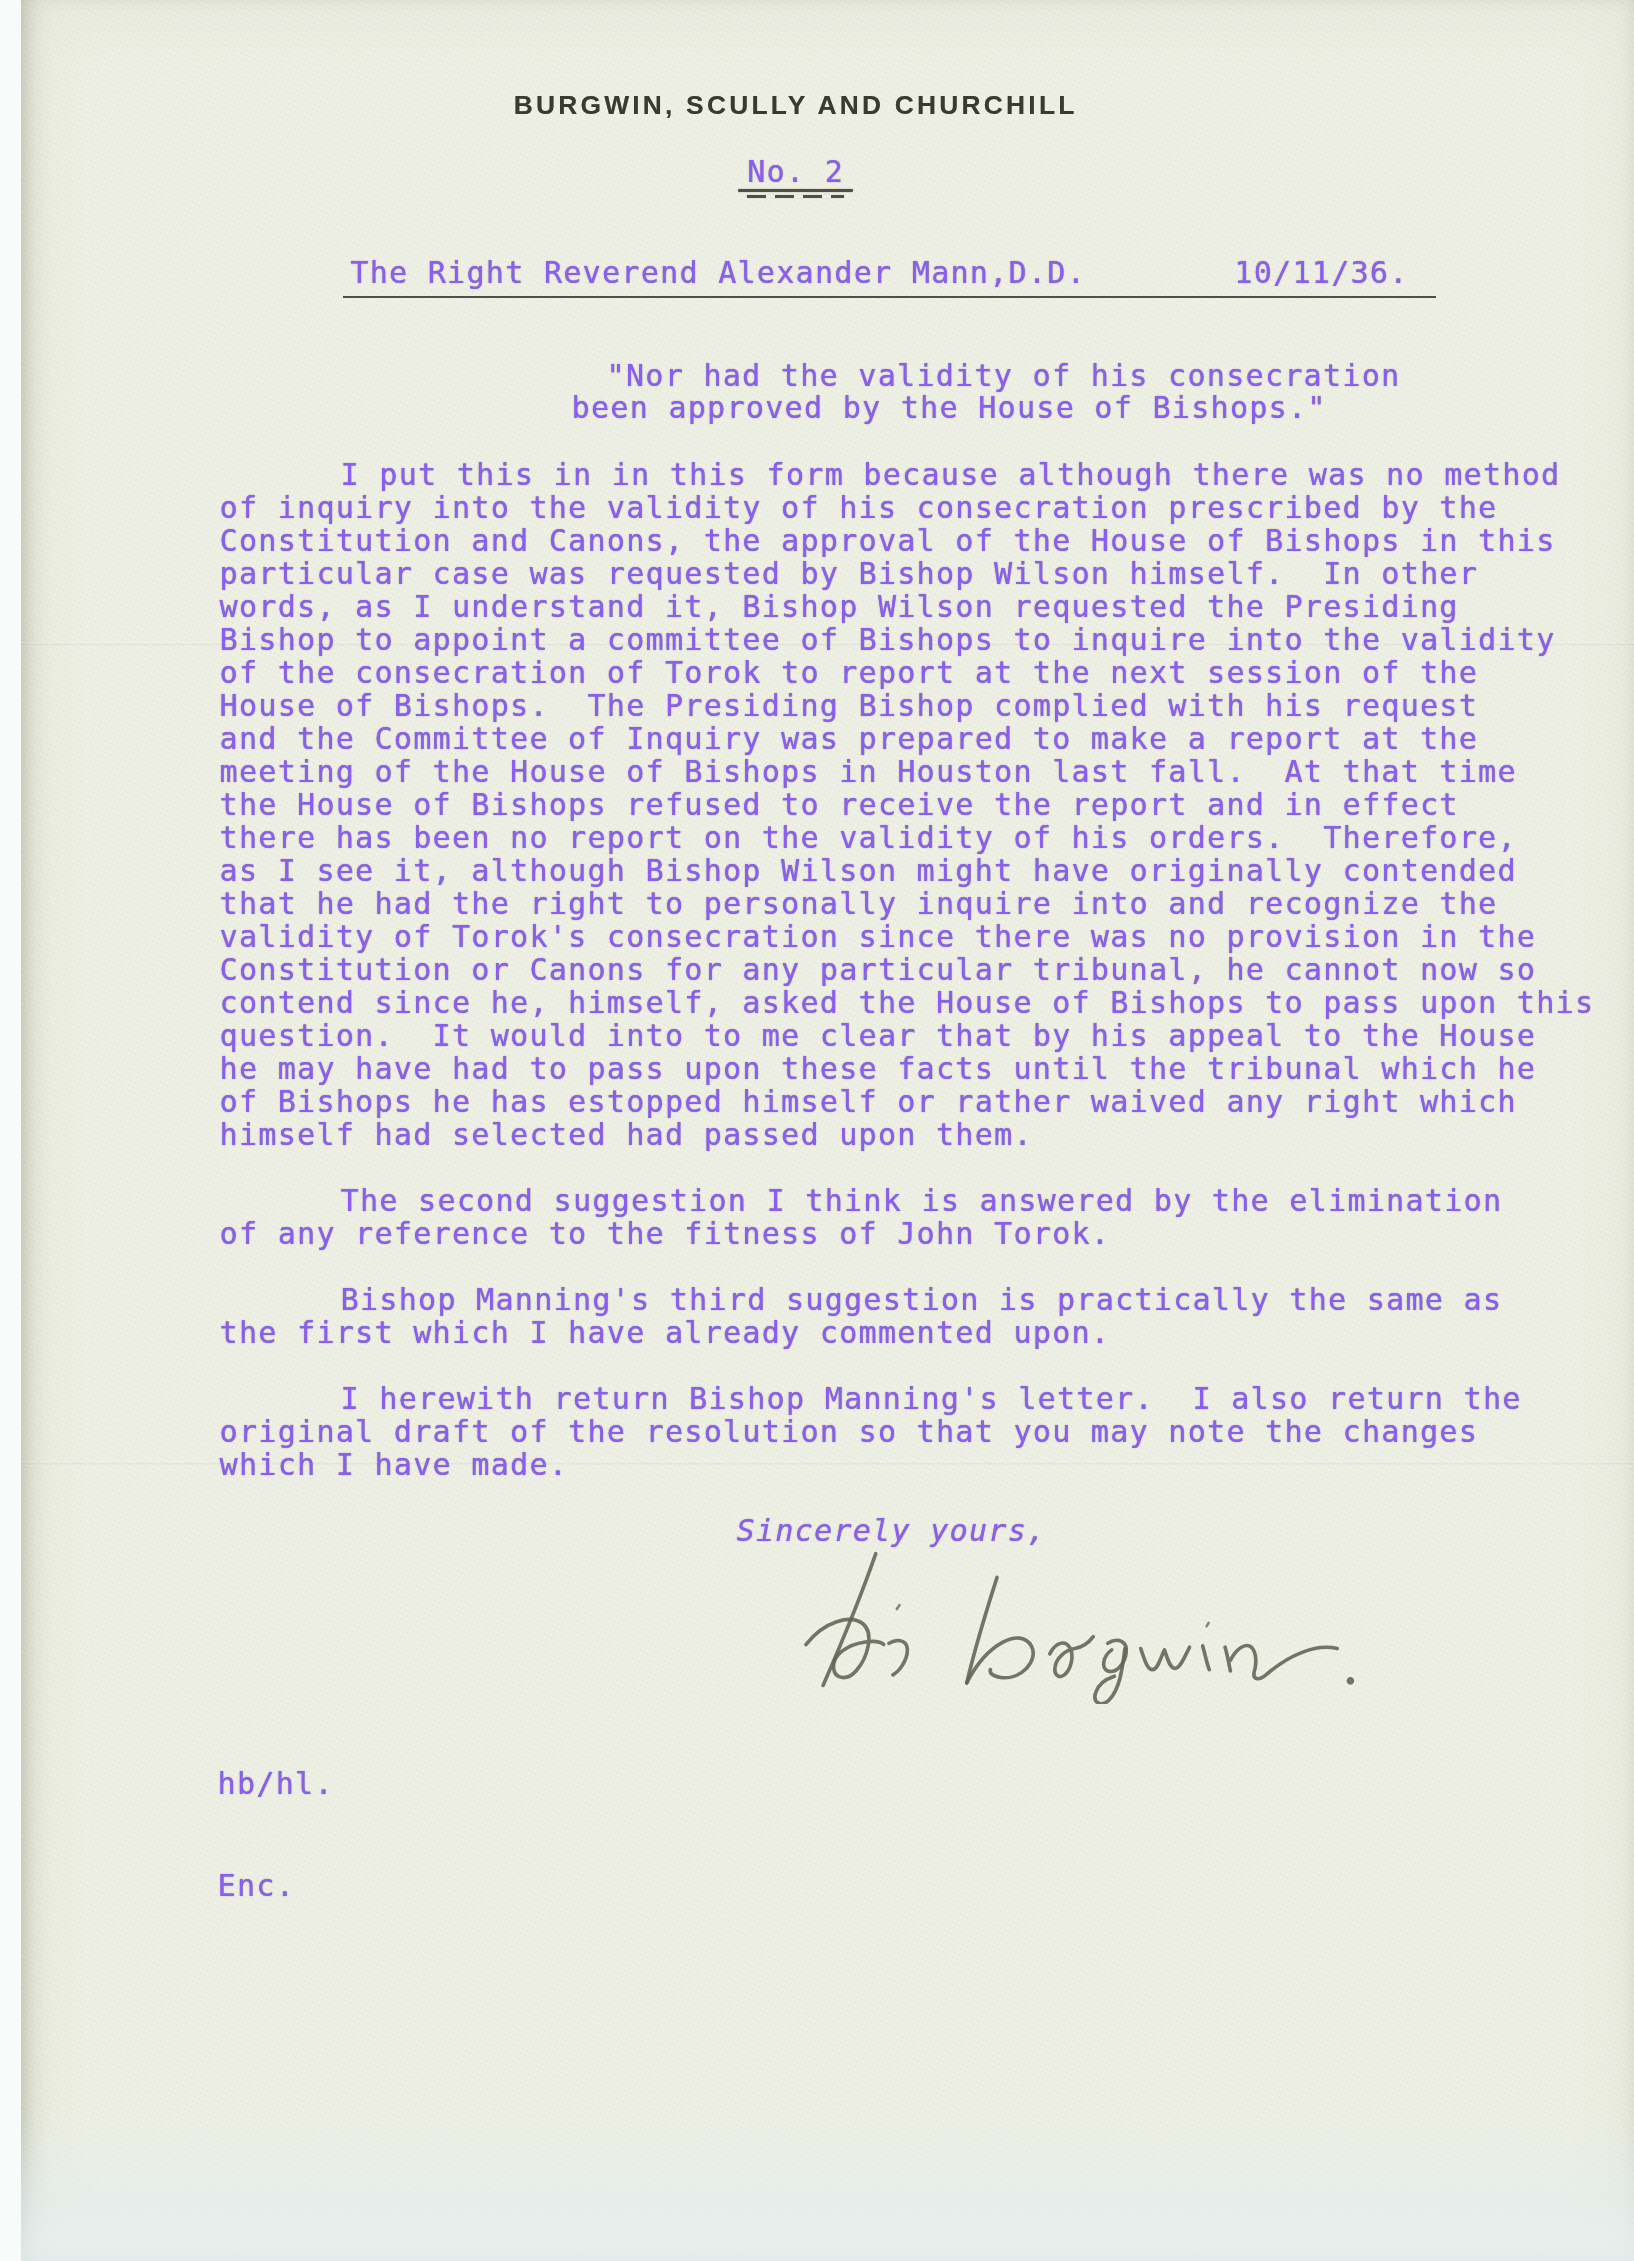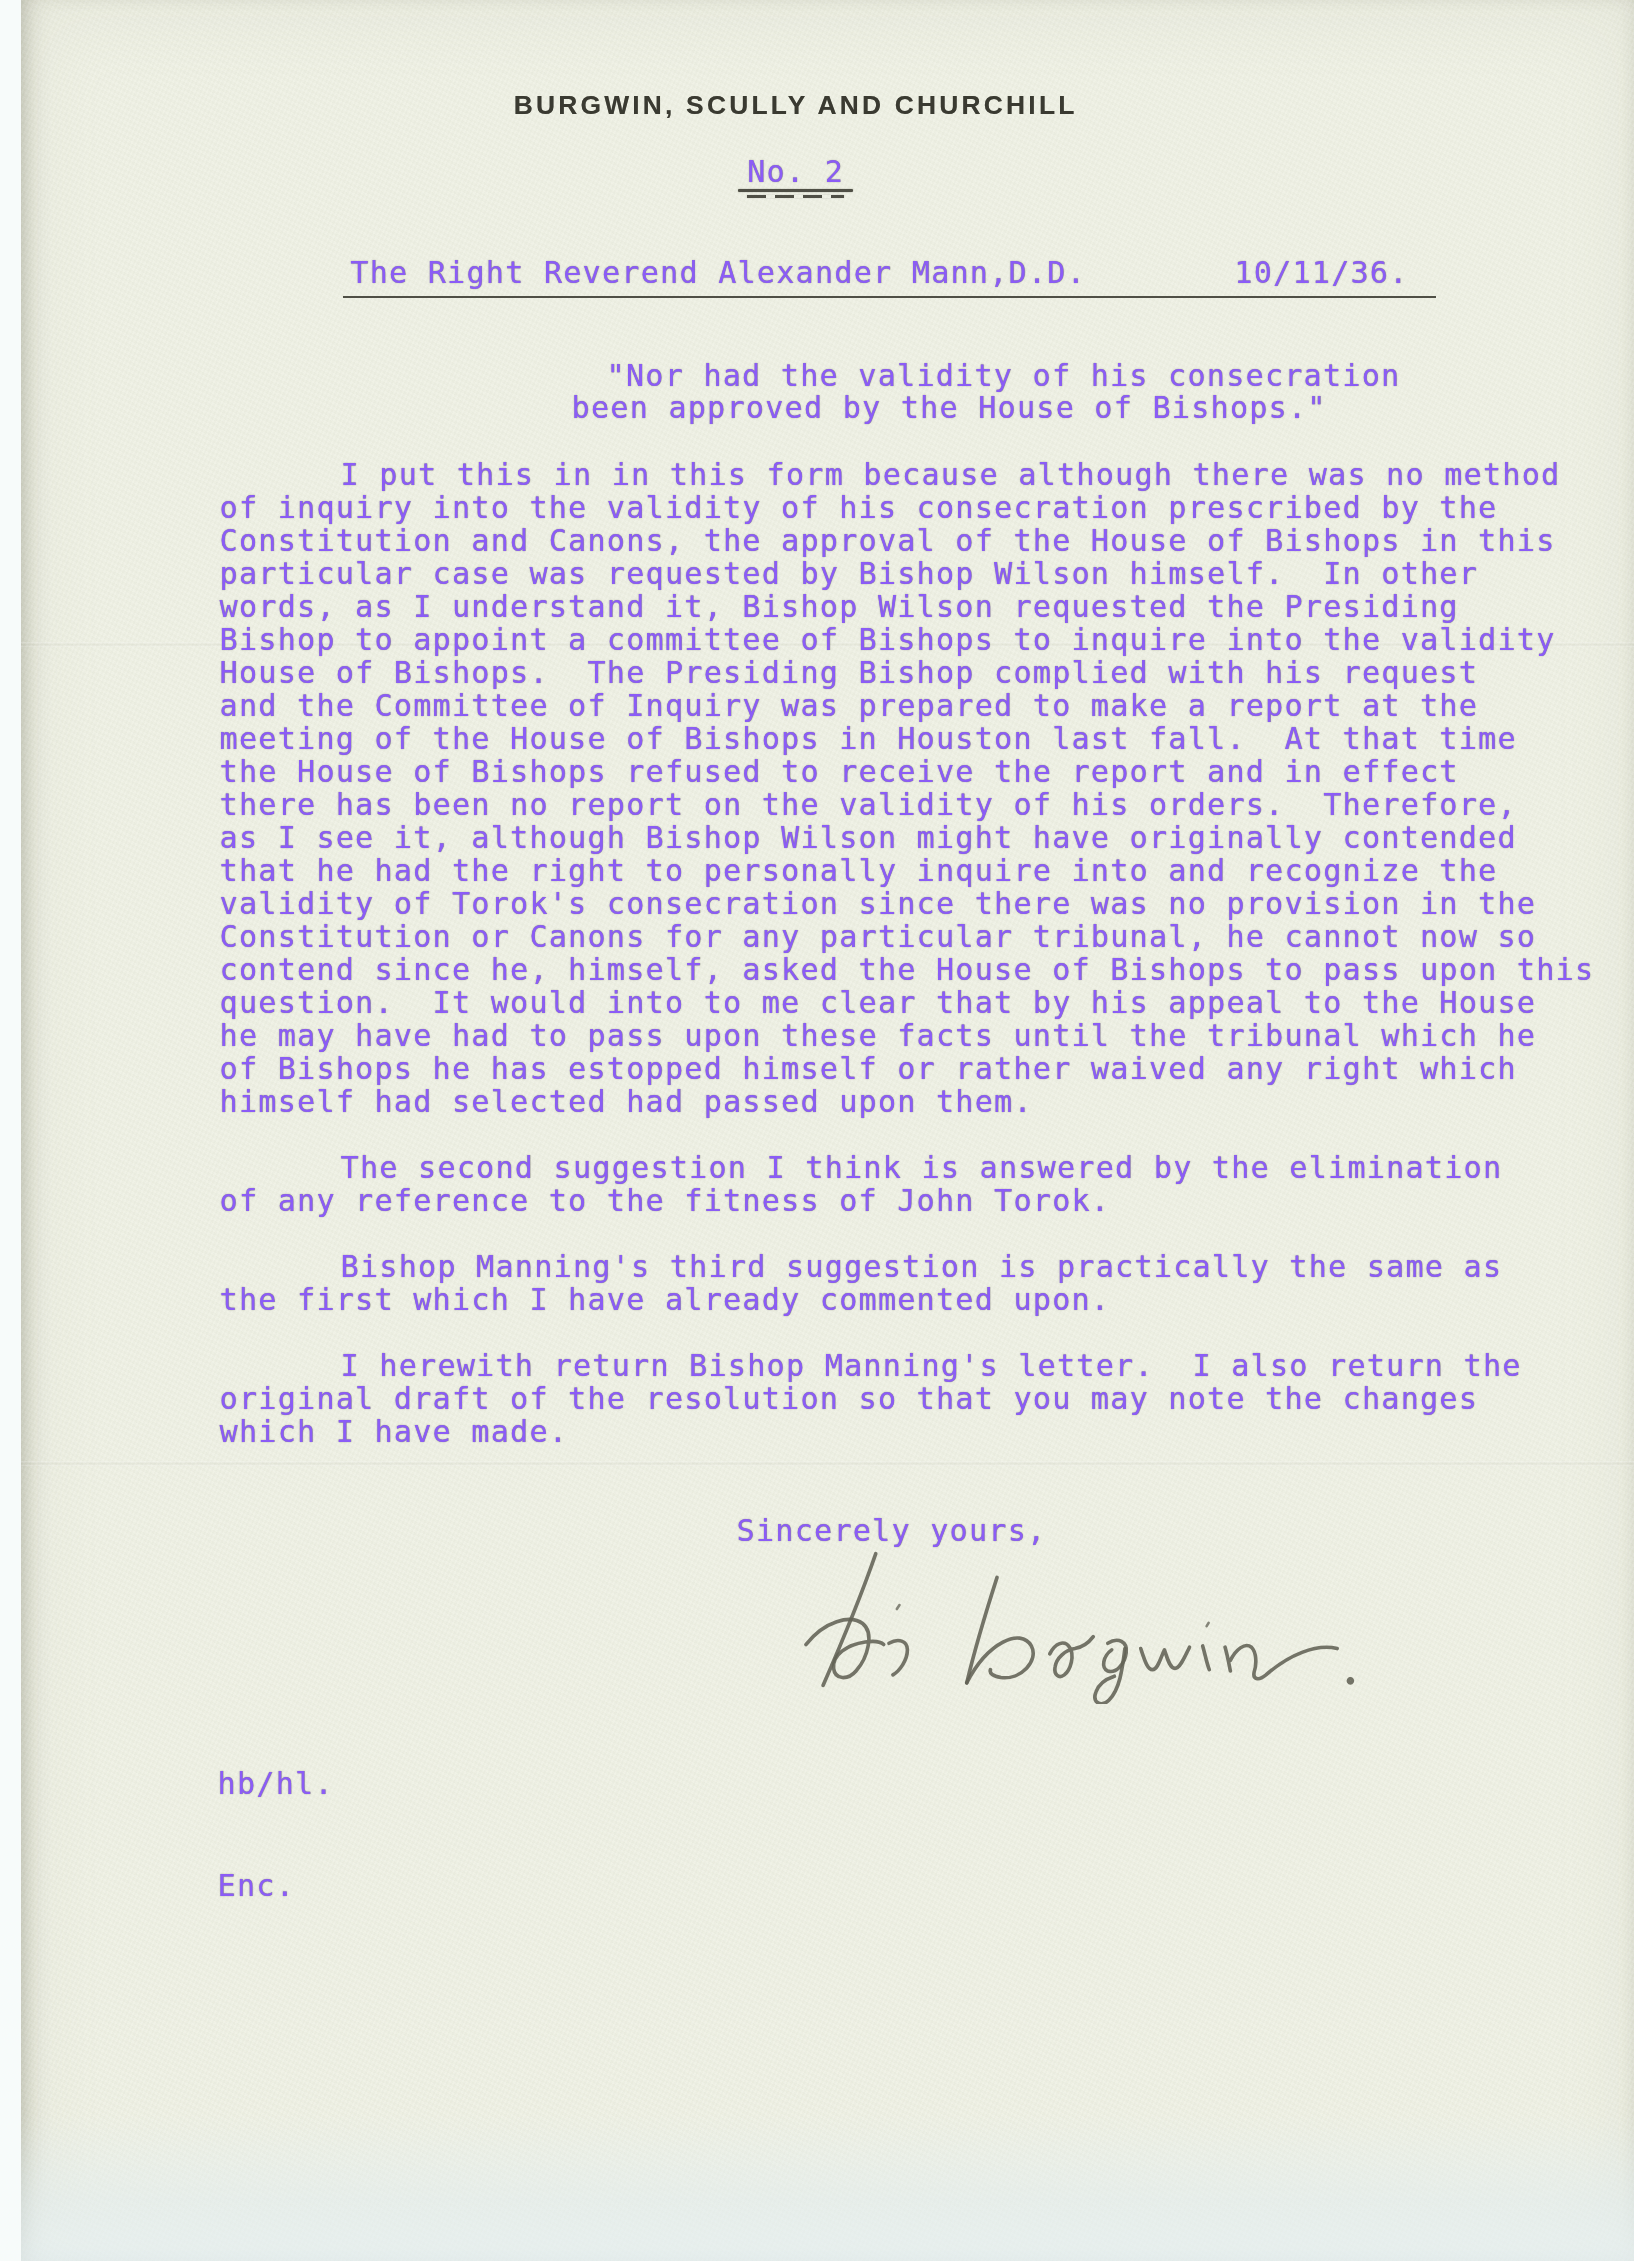--- a/index.html
+++ b/index.html
@@ -71,21 +71,21 @@
 
   .quote-line{position:absolute;font-size:30px;letter-spacing:1.3px;white-space:pre;line-height:33px;}
   .q1{left:586px;top:359px;}
   .q2{left:551px;top:391px;}
 
   .letter-body{position:absolute;left:199px;top:458px;width:1406px;}
   .para{margin:0 0 33px 0;}
   .line{font-size:30px;letter-spacing:1.3px;line-height:33px;white-space:pre;}
   .line.first{margin-left:121px;}
 
-  .closing{position:absolute;left:716px;top:1513px;font-size:30px;letter-spacing:1.3px;white-space:pre;}
+  .closing{position:absolute;left:716px;top:1513px;font-size:30px;letter-spacing:1.3px;white-space:pre;font-style:italic;}
 
   .signature{position:absolute;left:777px;top:1543px;width:580px;height:161px;}
   .signature svg{width:100%;height:100%;}
   .sig-stroke{fill:none;stroke:#626255;stroke-width:5.5;stroke-linecap:round;stroke-linejoin:round;opacity:0.88;}
   .sig-stroke.thin{stroke-width:4;opacity:0.75;}
 
   .ref-block{position:absolute;left:197px;top:1699px;font-size:30px;letter-spacing:1.3px;line-height:34px;white-space:pre;}
 </style>
 </head>
 <body>
@@ -114,20 +114,21 @@
     <div class="quote-line q2 ink">been approved by the House of Bishops."</div>
 
     <div class="letter-body">
         <div class="para">
           <div class="line ink first">I put this in in this form because although there was no method</div>
           <div class="line ink">of inquiry into the validity of his consecration prescribed by the</div>
           <div class="line ink">Constitution and Canons, the approval of the House of Bishops in this</div>
           <div class="line ink">particular case was requested by Bishop Wilson himself.  In other</div>
           <div class="line ink">words, as I understand it, Bishop Wilson requested the Presiding</div>
           <div class="line ink">Bishop to appoint a committee of Bishops to inquire into the validity</div>
+          <div class="line ink">of the consecration of Torok to report at the next session of the</div>
           <div class="line ink">House of Bishops.  The Presiding Bishop complied with his request</div>
           <div class="line ink">and the Committee of Inquiry was prepared to make a report at the</div>
           <div class="line ink">meeting of the House of Bishops in Houston last fall.  At that time</div>
           <div class="line ink">the House of Bishops refused to receive the report and in effect</div>
           <div class="line ink">there has been no report on the validity of his orders.  Therefore,</div>
           <div class="line ink">as I see it, although Bishop Wilson might have originally contended</div>
           <div class="line ink">that he had the right to personally inquire into and recognize the</div>
           <div class="line ink">validity of Torok's consecration since there was no provision in the</div>
           <div class="line ink">Constitution or Canons for any particular tribunal, he cannot now so</div>
           <div class="line ink">contend since he, himself, asked the House of Bishops to pass upon this</div>

